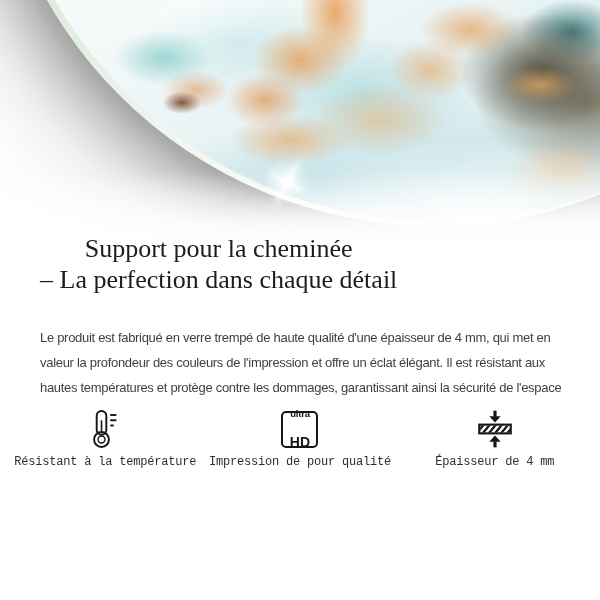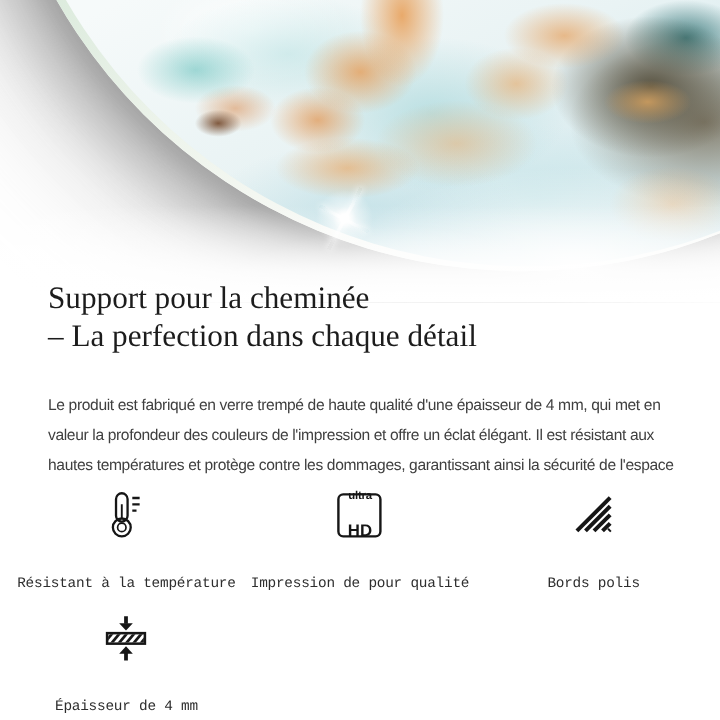--- a/index.html
+++ b/index.html
@@ -53,29 +53,29 @@
   .hero::after{content:"";position:absolute;inset:0;z-index:4;
     background:
       linear-gradient(180deg,rgba(255,255,255,0) 68%,rgba(255,255,255,.85) 90%,#fff 99%),
       radial-gradient(ellipse 270px 115px at 80% 88%,rgba(255,255,255,.95),rgba(255,255,255,0) 72%),
       radial-gradient(ellipse 210px 95px at 55% 102%,rgba(255,255,255,.85),rgba(255,255,255,0) 72%);}
 
   
   .title{position:absolute;left:40px;top:233px;z-index:5;
     font-family:"Liberation Serif","DejaVu Serif",serif;
     font-size:26px;line-height:31px;color:var(--title-color,#1c1c1c);font-weight:400;}
-  .title div{white-space:nowrap;}
+  .title div{white-space:nowrap;text-align:center;}
   .description{position:absolute;left:40px;top:309px;z-index:5;
     font-size:13px;line-height:25px;letter-spacing:-.3px;color:var(--text-color,#3f3f3f);margin-top:16px;}
   .description div{white-space:nowrap;}
 
   
   .features{position:absolute;left:8px;right:8px;top:408px;z-index:5;
     display:grid;grid-template-columns:1fr 1fr 1fr;row-gap:18px;}
-  .feature{display:flex;flex-direction:column;align-items:center;gap:24px;}
+  .feature{display:flex;flex-direction:column;align-items:center;}
   .icon-box{height:42px;display:flex;align-items:center;justify-content:center;color:var(--icon-color,#161616);}
   .feature-label{margin-top:5px;font-size:12px;letter-spacing:-.2px;color:var(--label-color,#2e2e2e);white-space:nowrap;font-family:Liberation Mono, monospace;}
   .uhd{width:33px;height:33px;border:2.5px solid currentColor;border-radius:5px;
     display:flex;flex-direction:column;align-items:center;justify-content:center;line-height:1;}
   .uhd .t1{font-size:9.5px;font-weight:600;letter-spacing:-.2px;}
   .uhd .t2{font-size:14px;font-weight:700;margin-top:16px;}
   svg{display:block;}
 </style>
 </head>
 <body>
@@ -121,32 +121,20 @@
       <div class="uhd">
         <span class="t1">ultra</span>
         <span class="t2">HD</span>
       </div>
     </div>
     <div class="feature-label">Impression de pour qualité</div>
   </div>
 
 
 
-  <div class="feature">
-    <div class="icon-box">
-      <svg width="38" height="38" viewBox="0 0 48 48" stroke="currentColor" stroke-width="4.2" stroke-linecap="butt">
-        <line x1="6" y1="41" x2="41" y2="6"></line>
-        <line x1="15" y1="41" x2="41" y2="15"></line>
-        <line x1="24" y1="41" x2="41" y2="24"></line>
-        <line x1="33" y1="41" x2="41" y2="33"></line>
-        <line x1="39.5" y1="41" x2="41" y2="39.5"></line>
-      </svg>
-    </div>
-    <div class="feature-label">Bords polis</div>
-  </div>
 
   <div class="feature">
     <div class="icon-box">
       <svg width="42" height="42" viewBox="0 0 48 48" fill="none" stroke="currentColor">
         <defs>
             <clipPath id="barclip">
               <rect x="7" y="20" width="34" height="8"></rect>
             </clipPath>
           </defs>
         <rect x="6" y="19" width="36" height="10" stroke-width="2.4"></rect>

